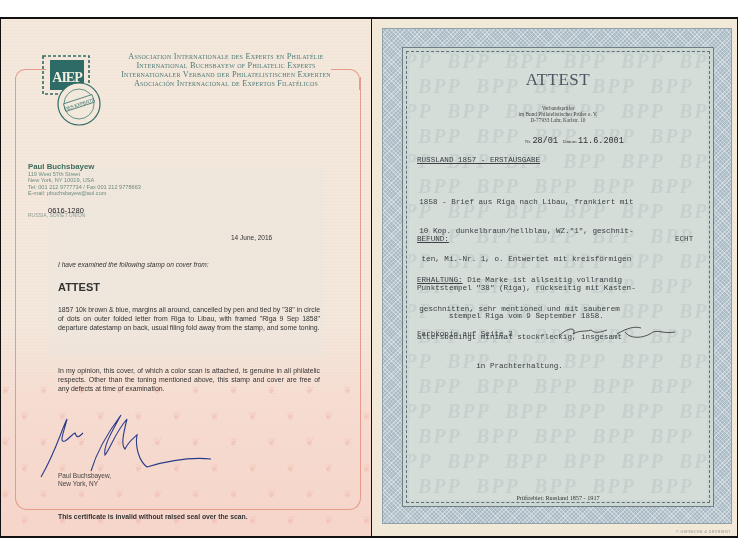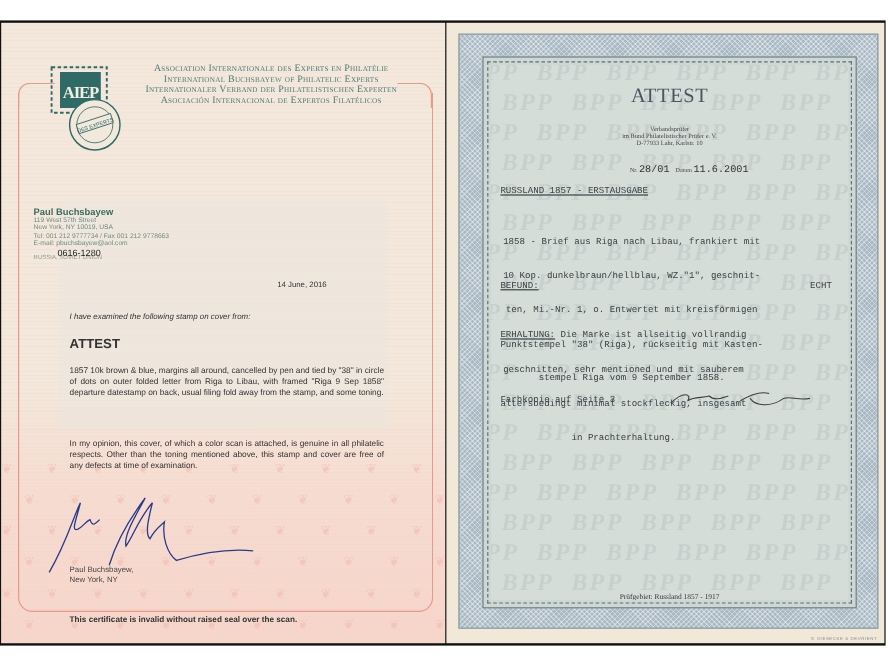--- a/index.html
+++ b/index.html
@@ -11,21 +11,21 @@
       overflow:hidden; }
     .left-lower-tint { position:absolute; left:0; top:300px; width:370px; height:217px;
       background: linear-gradient(180deg, rgba(250,215,205,0) 0%, rgba(248,210,200,0.55) 40%, rgba(247,205,195,0.7) 100%); }
     .wm { position:absolute; color:#f1b9ad; font-family:"Liberation Serif", serif; font-size:11px; opacity:0.55; letter-spacing:1px; white-space:nowrap; }
     .left-border { position:absolute; left:14px; top:58px; width:344px; height:432px; border:1px solid #e59a8a; border-top:none; border-radius:0 0 12px 12px; }
     .left-border-top-l { position:absolute; left:14px; top:50px; width:30px; height:20px; border-top:1px solid #e59a8a; border-left:1px solid #e59a8a; border-radius:10px 0 0 0; }
     .left-border-top-r { position:absolute; left:330px; top:50px; width:28px; height:20px; border-top:1px solid #e59a8a; border-right:1px solid #e59a8a; border-radius:0 10px 0 0; }
     .left-panel { position:absolute; left:48px; top:148px; width:274px; height:190px; background:rgba(235,230,222,0.55); }
     .logo { position:absolute; left:36px; top:33px; width:72px; height:78px; }
     .assoc { position:absolute; left:100px; top:33px; width:250px; text-align:center; font-family:"Liberation Serif", serif; font-variant:small-caps; color:#4e7c78; font-size:8.3px; line-height:9px; letter-spacing:0.2px; }
-    .sender { position:absolute; left:27px; top:153px; color:#3c6c5c; }
+    .sender { position:absolute; left:27px; top:143px; color:#3c6c5c; }
     .sender .name { font-weight:bold; font-size:7.8px; }
     .sender .line { font-size:5.6px; line-height:6.4px; color:#6e8c80; }
     .ref { position:absolute; left:47px; top:187px; font-size:7.5px; color:#222; }
     .ref-sub { position:absolute; left:27px; top:193px; font-size:5px; color:#8b9a94; }
     .date { position:absolute; left:230px; top:215px; font-size:6.5px; color:#333; }
     .intro { position:absolute; left:57px; top:242px; font-size:6.6px; font-style:italic; color:#333; }
     .country { position:absolute; left:57px; top:262px; font-size:11px; font-weight:bold; color:#333; }
     .para { position:absolute; left:57px; width:262px; font-size:6.9px; line-height:9.2px; color:#333; text-align:justify; }
     .p1 { top:286px; }
     .p2 { top:347px; }

